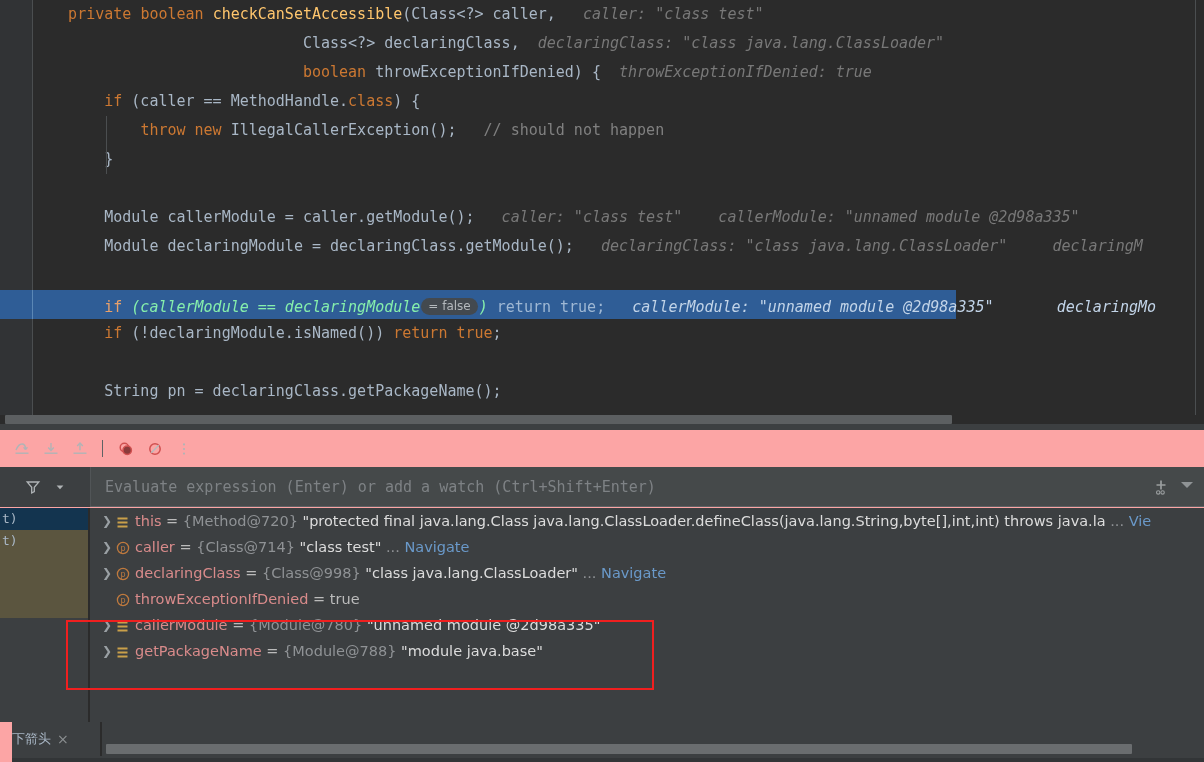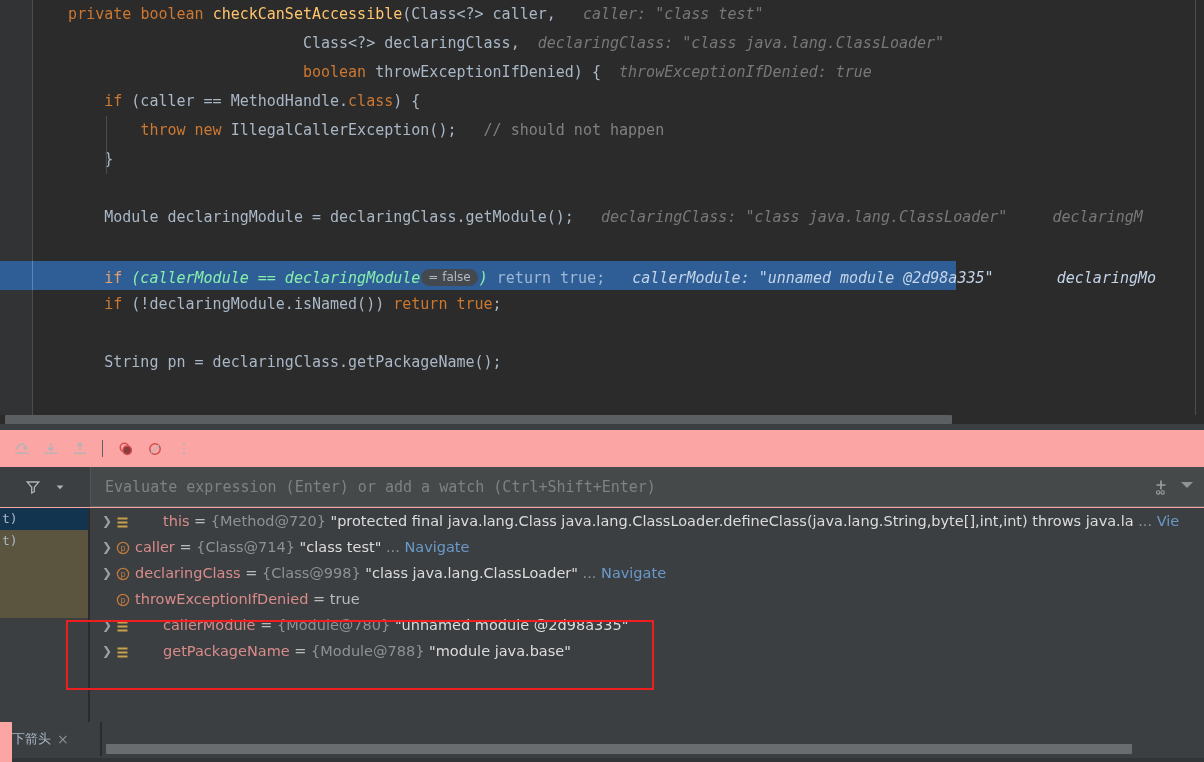--- a/index.html
+++ b/index.html
@@ -141,21 +141,21 @@
     font-family:"DejaVu Sans", sans-serif;
   }
   .chev {
     display:inline-block; width:18px; color:#9aa0a4; font-size:12px;
     text-align:center; vertical-align:1px;
   }
   .chev.empty { color:transparent; }
   .ico {
     display:inline-block; width:19px; vertical-align:-3px;
   }
-  .vname-f { color:#d98b8b;margin-left:28px; }
+  .vname-f { color:#d98b8b; }
   .vname-p { color:#d98b8b; }
   .veq  { color:#bbbbbb; }
   .vref { color:#8f9295; }
   .vstr { color:#dcdcdc; }
   .vbool{ color:#bbbbbb; }
   .vlink{ color:#6a99c9; }
   .vdots{ color:#8f9295; }
 
   .redbox {
     position:absolute; left:66px; top:620px; width:588px; height:70px;
@@ -197,20 +197,21 @@
   <div class="gutter"></div>
   <div class="gutter-sep"></div>
   <div class="code-area" id="code-area">
       <div class="line"><span class="kw">    private </span><span class="kw">boolean </span><span class="mth">checkCanSetAccessible</span><span class="pl">(Class&lt;?&gt; caller,</span><span class="hint">   caller: "class test"</span></div>
       <div class="line"><span class="pl">                              Class&lt;?&gt; declaringClass,</span><span class="hint">  declaringClass: "class java.lang.ClassLoader"</span></div>
       <div class="line"><span class="pl">                              </span><span class="kw">boolean </span><span class="pl">throwExceptionIfDenied) {</span><span class="hint">  throwExceptionIfDenied: true</span></div>
       <div class="line"><span class="pl">        </span><span class="kw">if </span><span class="pl">(caller == MethodHandle.</span><span class="kw">class</span><span class="pl">) {</span></div>
       <div class="line"><div class="indent-guide" style="left: 106px;"></div><span class="pl">            </span><span class="kw">throw new </span><span class="pl">IllegalCallerException();</span><span class="cmt">   // should not happen</span></div>
       <div class="line"><div class="indent-guide" style="left: 106px;"></div><span class="pl">        }</span></div>
       <div class="line"><span class="pl"></span></div>
+      <div class="line"><span class="pl">        Module callerModule = caller.getModule();</span><span class="hint">   caller: "class test"    callerModule: "unnamed module @2d98a335"</span></div>
       <div class="line"><span class="pl">        Module declaringModule = declaringClass.getModule();</span><span class="hint">   declaringClass: "class java.lang.ClassLoader"     declaringM</span></div>
       <div class="line"><span class="pl"></span></div>
       <div class="line hl"><div class="gut-hl"></div><div class="gut-line"></div><span class="pl-hl">        </span><span class="kw-hl">if </span><span class="pl-hl">(callerModule == declaringModule</span><span class="inlay">= false</span><span class="pl-hl">)</span><span class="dim-hl"> return true;</span><span class="hint-hl">   callerModule: "unnamed module @2d98a335"       declaringMo</span></div>
       <div class="line"><span class="pl">        </span><span class="kw">if </span><span class="pl">(!declaringModule.isNamed()) </span><span class="kw">return true</span><span class="pl">;</span></div>
       <div class="line"><span class="pl"></span></div>
       <div class="line"><span class="pl">        String pn = declaringClass.getPackageName();</span></div>
     </div>
   <div class="margin-guide"></div>
   <div class="ed-hscroll-track"></div>
   <div class="ed-hscroll-thumb"></div>

